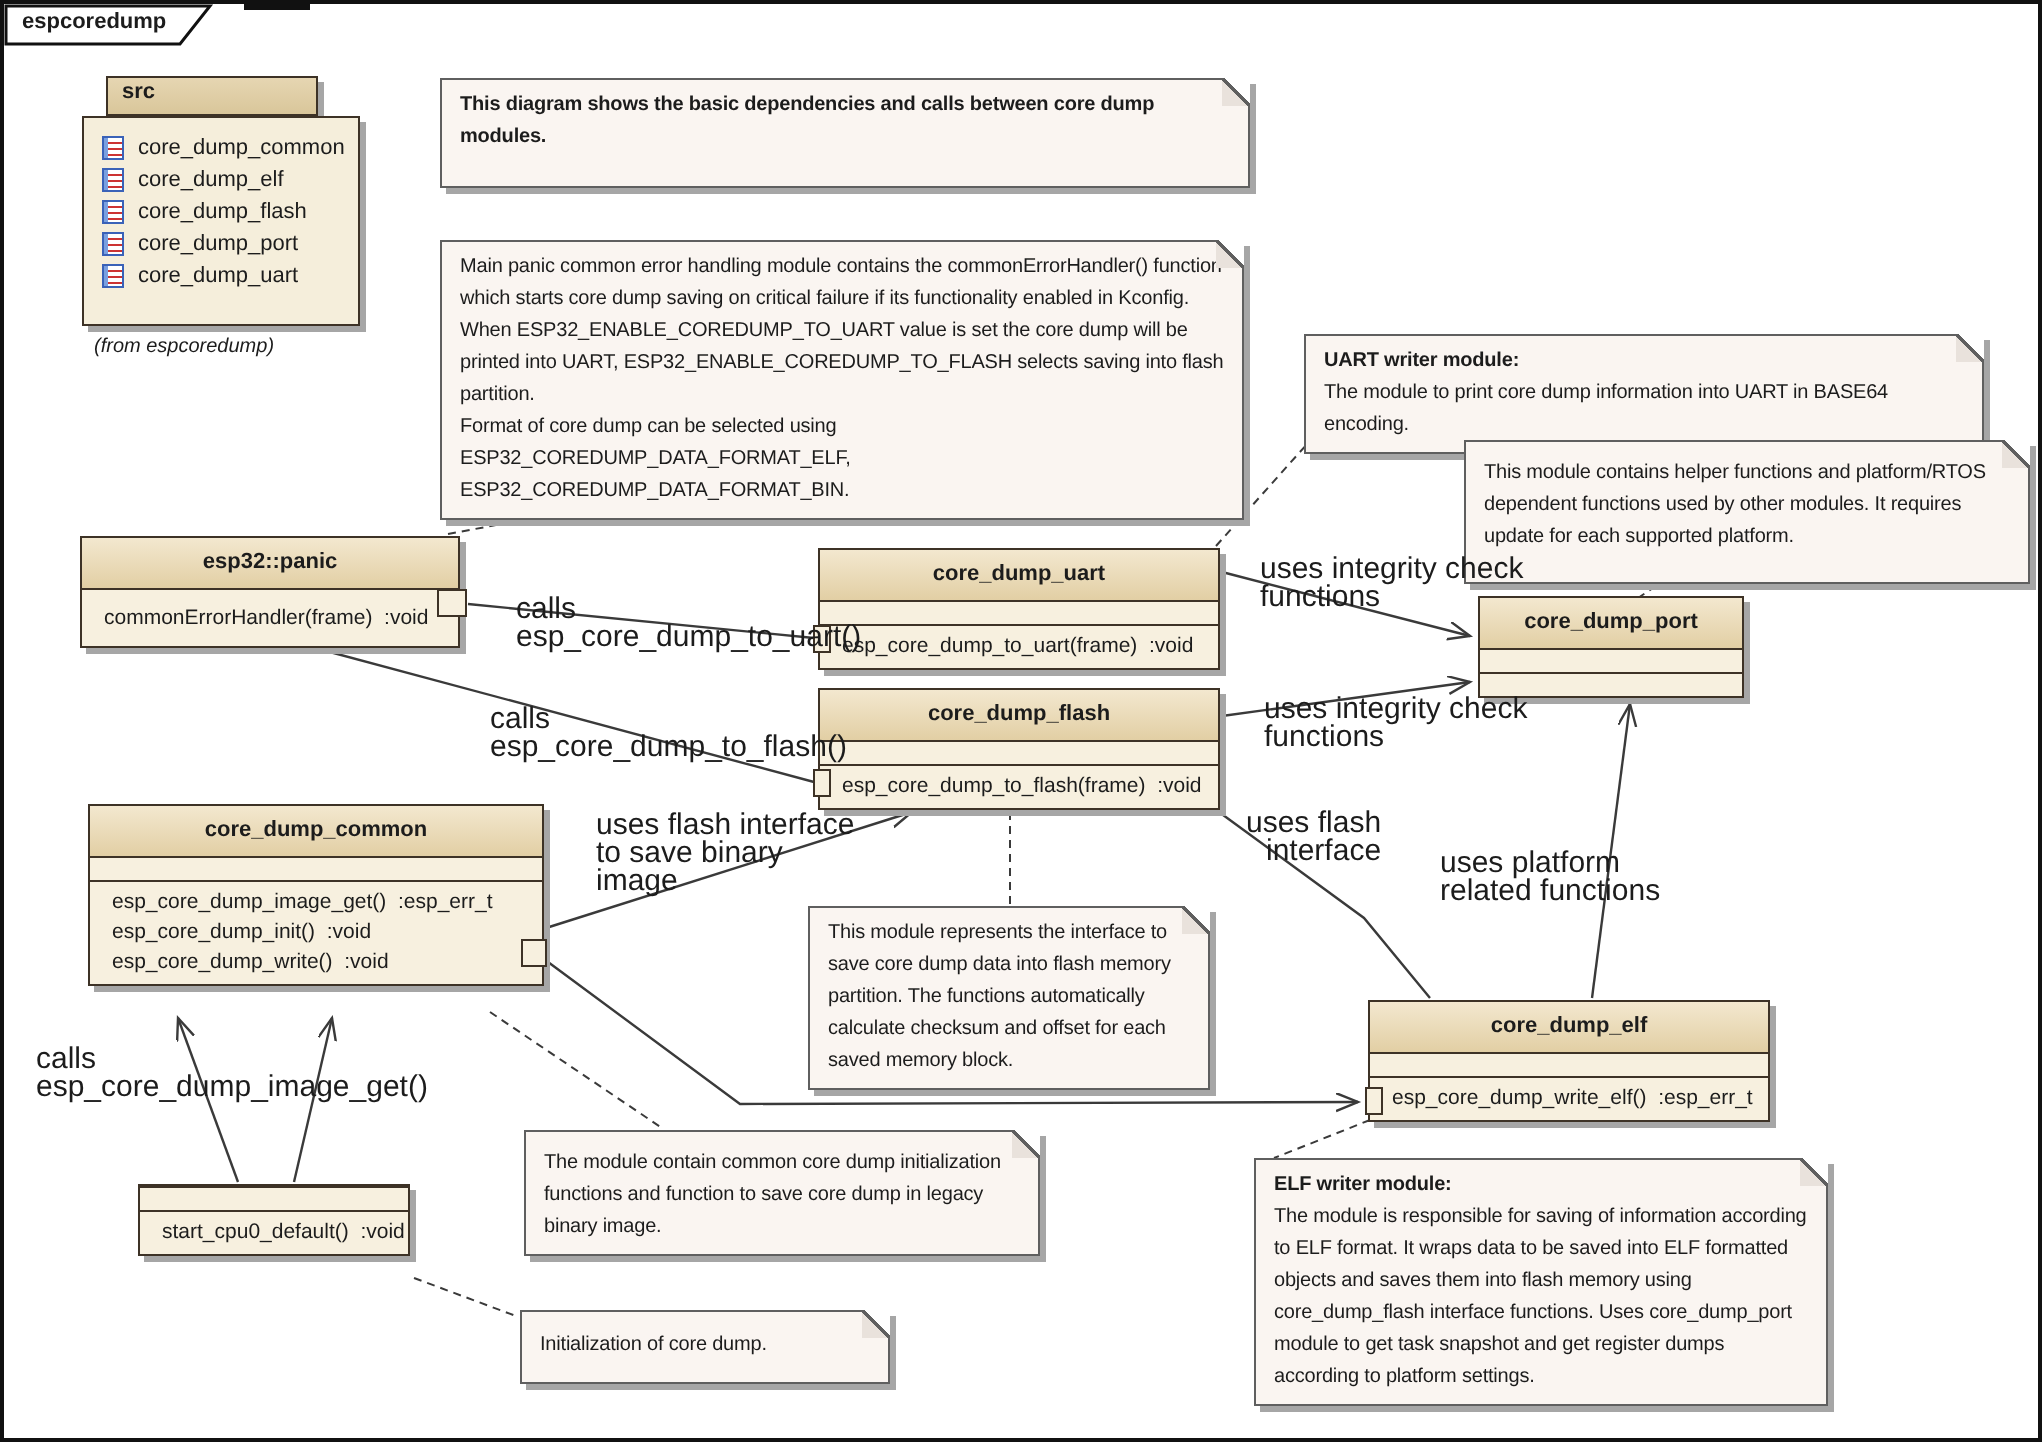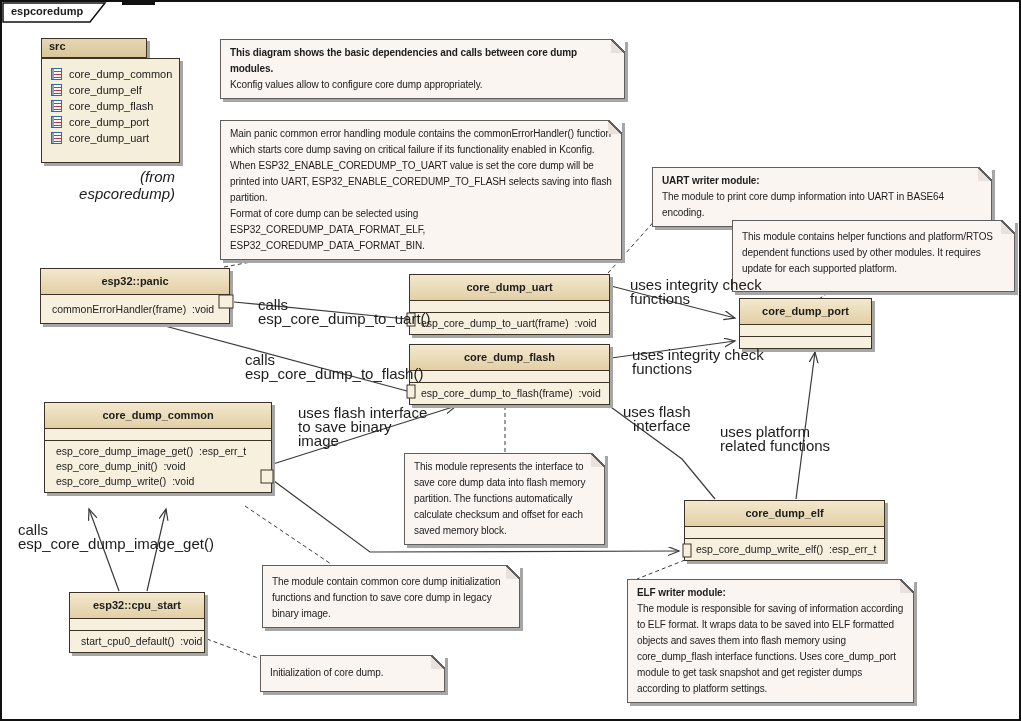--- a/index.html
+++ b/index.html
@@ -40,35 +40,35 @@
   }
   .cls-empty{height:11px;border-top:1px solid var(--class-border);}
   .cls-methods{border-top:1px solid var(--class-border);padding:3px 0 3px 11px;}
   .m{font-size:10.5px;line-height:15px;white-space:pre;}
   .m.u{text-decoration:underline;}
 
   
   .pkg-tab{
     position:absolute;box-sizing:border-box;border:1.5px solid var(--class-border);
     background:linear-gradient(180deg,#e6d6b2,#d9c69a);
-    font-weight:bold;font-size:11px;padding:1px 0 0 7px;box-shadow:3px 3px 0 var(--shadow);
+    font-weight:bold;font-size:11px;padding:1px 0 0 7px;box-shadow:3px 3px 0 var(--shadow);margin-left:12px;
   }
   .pkg-body{
     position:absolute;box-sizing:border-box;border:1.5px solid var(--class-border);
     background:#f5eedb;box-shadow:3px 3px 0 var(--shadow);padding:7px 0 0 9px;
   }
   .pkg-item{display:flex;align-items:center;height:16px;font-size:11px;}
   .file-icon{
     width:11px;height:12px;flex:0 0 11px;margin-right:7px;box-sizing:border-box;
     border:1px solid #3a62b8;
     background:
       linear-gradient(90deg,#7aa0e0 0 2px,rgba(0,0,0,0) 2px),
       repeating-linear-gradient(180deg,#ffffff 0 2px,#cc3333 2px 3px);
   }
-  .pkg-from{position:absolute;font-style:italic;font-size:15px;text-align:right;}
+  .pkg-from{position:absolute;font-style:italic;font-size:10px;text-align:left;}
 
   
   .note{
     position:absolute;box-sizing:border-box;border:1px solid var(--note-border);
     background:var(--note-bg);box-shadow:3px 3px 0 var(--shadow);
     padding:5px 9px 5px 9px;
   }
   .note::after{ 
     content:"";position:absolute;top:-1px;right:-1px;width:14px;height:14px;
     background:linear-gradient(to top right,
@@ -144,21 +144,20 @@
       </div>
       <div class="pkg-item">
         <span class="file-icon"></span>
         <span>core_dump_uart</span>
       </div>
     </div>
     <div class="pkg-from" style="left:45px;top:166px;width:128px;">(from espcoredump)</div>
 
     <div class="note" style="left:218px;top:37px;width:405px;min-height:55px;">
       <div class="note-title">This diagram shows the basic dependencies and calls between core dump modules.</div>
-      <div class="note-body">Kconfig values allow to configure core dump appropriately.</div>
     </div>
 
     <div class="note" style="left:218px;top:118px;width:402px;min-height:130px;">
       <div class="note-body">Main panic common error handling module contains the commonErrorHandler() function which starts core dump saving on critical failure if its functionality enabled in Kconfig.
 When ESP32_ENABLE_COREDUMP_TO_UART value is set the core dump will be printed into UART, ESP32_ENABLE_COREDUMP_TO_FLASH selects saving into flash partition.
 Format of core dump can be selected using ESP32_COREDUMP_DATA_FORMAT_ELF, ESP32_COREDUMP_DATA_FORMAT_BIN.</div>
     </div>
 
     <div class="note" style="left:650px;top:165px;width:340px;min-height:48px;">
       <div class="note-title">UART writer module:</div>
@@ -227,21 +226,20 @@
 
     <div class="uml-class" style="left:682px;top:498px;width:201px;">
       <div class="cls-name">core_dump_elf</div>
       <div class="cls-empty"></div>
       <div class="cls-methods">
         <div class="m">esp_core_dump_write_elf()  :esp_err_t</div>
       </div>
     </div>
 
     <div class="uml-class" style="left:67px;top:590px;width:136px;">
-      <div class="cls-name">esp32::cpu_start</div>
       <div class="cls-empty"></div>
       <div class="cls-methods">
         <div class="m">start_cpu0_default()  :void</div>
       </div>
     </div>
   </div>
 
   <svg id="overlay" width="1021" height="721">
     <g fill="#f7f0df" stroke="#3d3226" stroke-width="1">
       <rect x="217" y="293" width="14" height="13"></rect>

